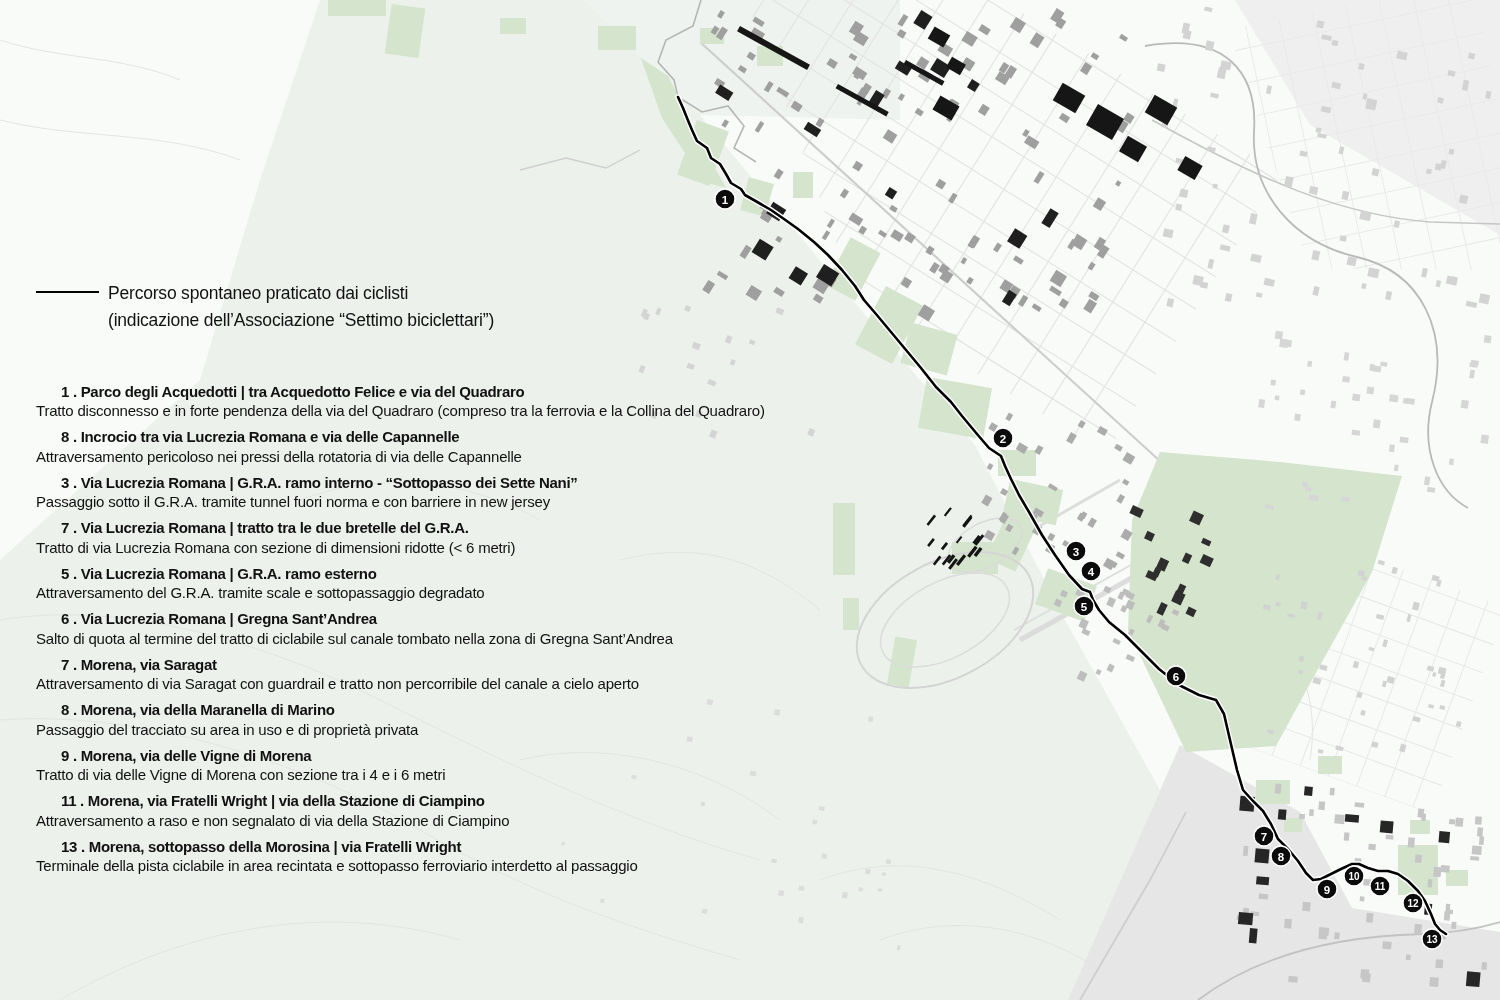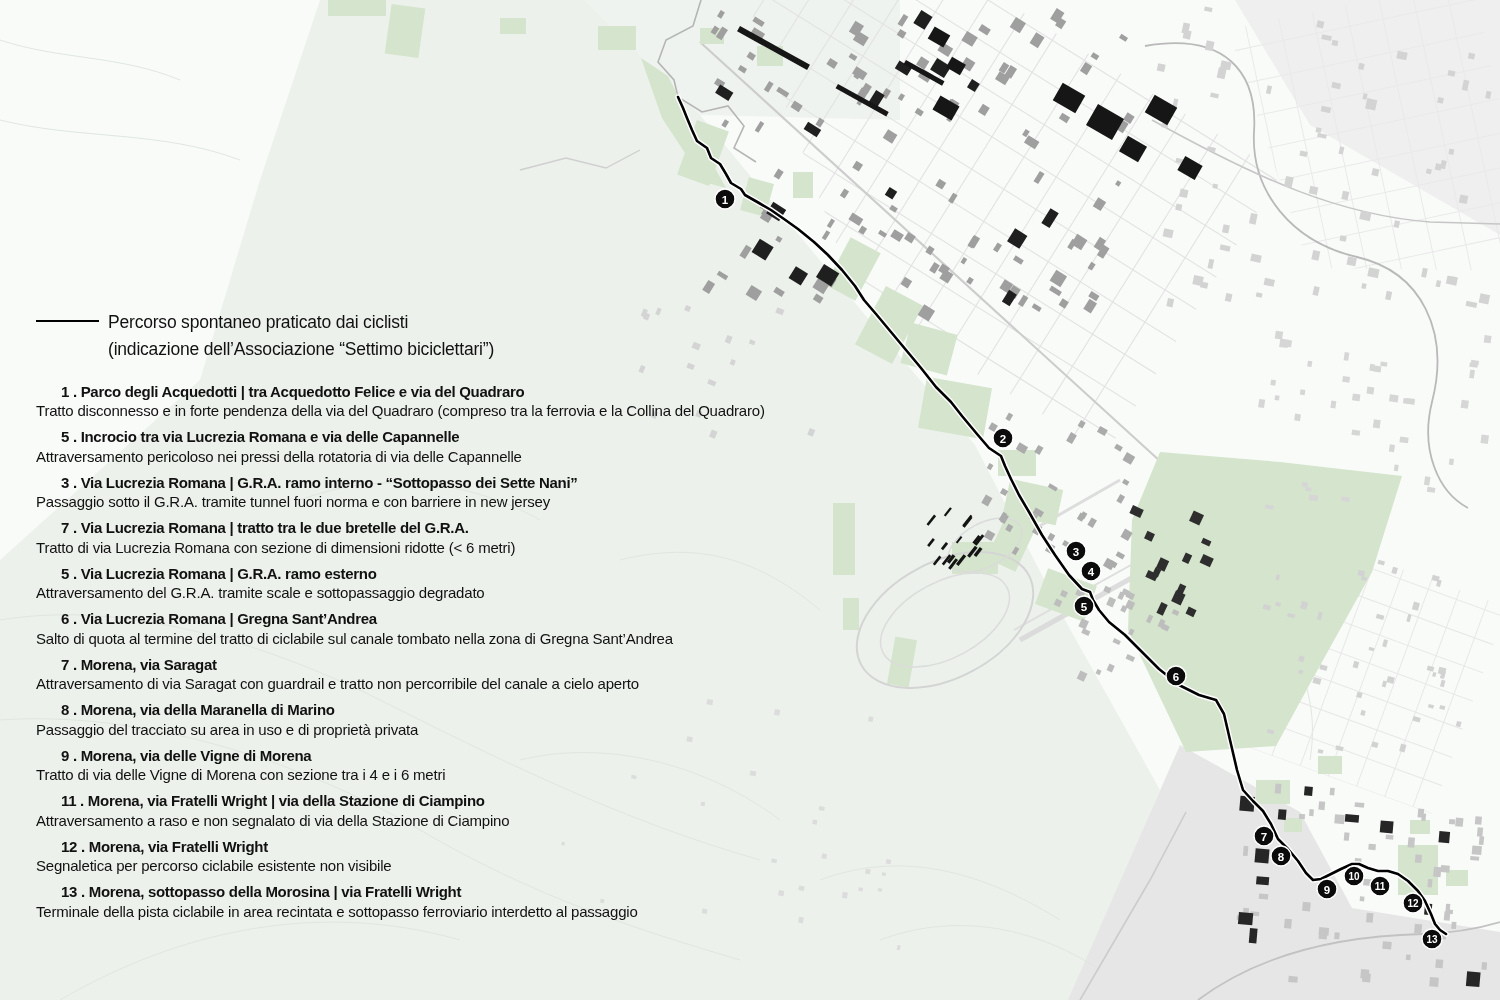--- a/index.html
+++ b/index.html
@@ -4,21 +4,21 @@
 <style>
   html,body{margin:0;padding:0;background:#fff;}
   .stage{
     position:relative;width:1500px;height:1000px;overflow:hidden;
     background:#f8faf8;
     font-family:"Liberation Sans", sans-serif;
     color:#111;
   }
   .map-svg{position:absolute;left:0;top:0;width:1500px;height:1000px;}
   .legend{
-    position:absolute;left:36px;top:309px;display:flex;align-items:flex-start;
+    position:absolute;left:36px;top:280px;display:flex;align-items:flex-start;
   }
   .legend-line{
     width:63px;height:0;border-top:2.4px solid #000;margin-top:11px;margin-right:9px;flex:0 0 auto;
   }
   .legend-text{
     font-size:17.5px;line-height:27px;letter-spacing:-0.2px;white-space:nowrap;
   }
   .poi-list{
     position:absolute;left:36px;top:382px;width:790px;
   }
@@ -763,21 +763,21 @@
       <div>(indicazione dell’Associazione “Settimo biciclettari”)</div>
     </div>
   </div>
 
   <div class="poi-list" id="poi-list">
       <div class="poi-item">
         <div class="poi-title">1 . Parco degli Acquedotti | tra Acquedotto Felice e via del Quadraro</div>
         <div class="poi-desc">Tratto disconnesso e in forte pendenza della via del Quadraro (compreso tra la ferrovia e la Collina del Quadraro)</div>
       </div>
       <div class="poi-item">
-        <div class="poi-title">5 . Incrocio tra via Lucrezia Romana e via delle Capannelle</div>
+        <div class="poi-title">8 . Incrocio tra via Lucrezia Romana e via delle Capannelle</div>
         <div class="poi-desc">Attraversamento pericoloso nei pressi della rotatoria di via delle Capannelle</div>
       </div>
       <div class="poi-item">
         <div class="poi-title">3 . Via Lucrezia Romana | G.R.A. ramo interno - “Sottopasso dei Sette Nani”</div>
         <div class="poi-desc">Passaggio sotto il G.R.A. tramite tunnel fuori norma e con barriere in new jersey</div>
       </div>
       <div class="poi-item">
         <div class="poi-title">7 . Via Lucrezia Romana | tratto tra le due bretelle del G.R.A.</div>
         <div class="poi-desc">Tratto di via Lucrezia Romana con sezione di dimensioni ridotte (&lt; 6 metri)</div>
       </div>
@@ -799,22 +799,18 @@
       </div>
       <div class="poi-item">
         <div class="poi-title">9 . Morena, via delle Vigne di Morena</div>
         <div class="poi-desc">Tratto di via delle Vigne di Morena con sezione tra i 4 e i 6 metri</div>
       </div>
       <div class="poi-item">
         <div class="poi-title">11 . Morena, via Fratelli Wright | via della Stazione di Ciampino</div>
         <div class="poi-desc">Attraversamento a raso e non segnalato di via della Stazione di Ciampino</div>
       </div>
       <div class="poi-item">
-        <div class="poi-title">12 . Morena, via Fratelli Wright</div>
-        <div class="poi-desc">Segnaletica per percorso ciclabile esistente non visibile</div>
-      </div>
-      <div class="poi-item">
         <div class="poi-title">13 . Morena, sottopasso della Morosina | via Fratelli Wright</div>
         <div class="poi-desc">Terminale della pista ciclabile in area recintata e sottopasso ferroviario interdetto al passaggio</div>
       </div>
     </div>
 
 </div>
 
 </body></html>

